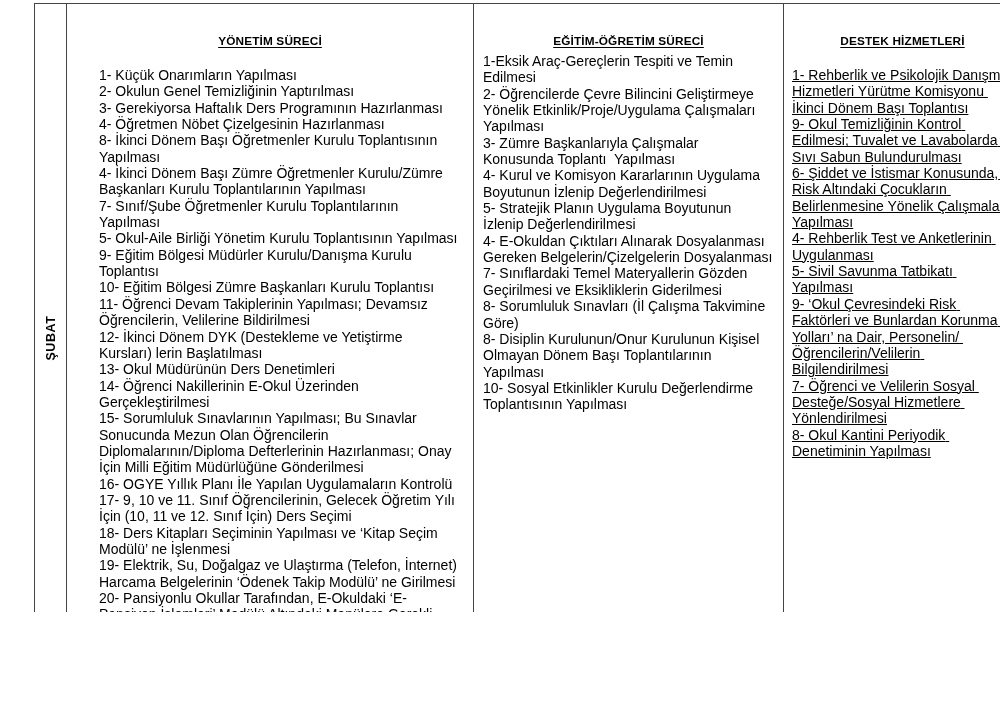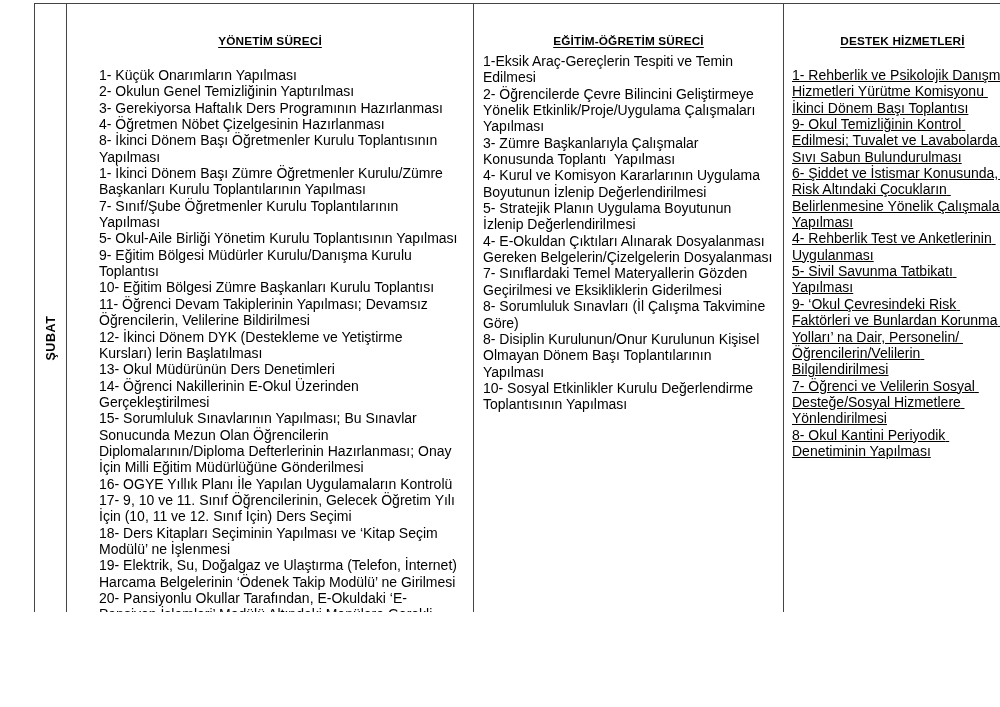--- a/index.html
+++ b/index.html
@@ -124,21 +124,21 @@
 
         <td class="col-yonetim">
           <div class="cell-inner">
             <div class="col-head">YÖNETİM SÜRECİ</div>
             <ul class="item-list yonetim">
               <li>1- Küçük Onarımların Yapılması</li>
               <li>2- Okulun Genel Temizliğinin Yaptırılması</li>
               <li>3- Gerekiyorsa Haftalık Ders Programının Hazırlanması</li>
               <li>4- Öğretmen Nöbet Çizelgesinin Hazırlanması</li>
               <li>8- İkinci Dönem Başı Öğretmenler Kurulu Toplantısının Yapılması</li>
-              <li>1- İkinci Dönem Başı Zümre Öğretmenler Kurulu/Zümre Başkanları Kurulu Toplantılarının Yapılması</li>
+              <li>4- İkinci Dönem Başı Zümre Öğretmenler Kurulu/Zümre Başkanları Kurulu Toplantılarının Yapılması</li>
               <li>7- Sınıf/Şube Öğretmenler Kurulu Toplantılarının Yapılması</li>
               <li>5- Okul-Aile Birliği Yönetim Kurulu Toplantısının Yapılması</li>
               <li>9- Eğitim Bölgesi Müdürler Kurulu/Danışma Kurulu Toplantısı</li>
               <li>10- Eğitim Bölgesi Zümre Başkanları Kurulu Toplantısı</li>
               <li>11- Öğrenci Devam Takiplerinin Yapılması; Devamsız Öğrencilerin, Velilerine Bildirilmesi</li>
               <li>12- İkinci Dönem DYK (Destekleme ve Yetiştirme Kursları) lerin Başlatılması</li>
               <li>13- Okul Müdürünün Ders Denetimleri</li>
               <li>14- Öğrenci Nakillerinin E-Okul Üzerinden Gerçekleştirilmesi</li>
               <li>15- Sorumluluk Sınavlarının Yapılması; Bu Sınavlar Sonucunda Mezun Olan Öğrencilerin Diplomalarının/Diploma Defterlerinin Hazırlanması; Onay İçin Milli Eğitim Müdürlüğüne Gönderilmesi</li>
               <li>16- OGYE Yıllık Planı İle Yapılan Uygulamaların Kontrolü</li>

